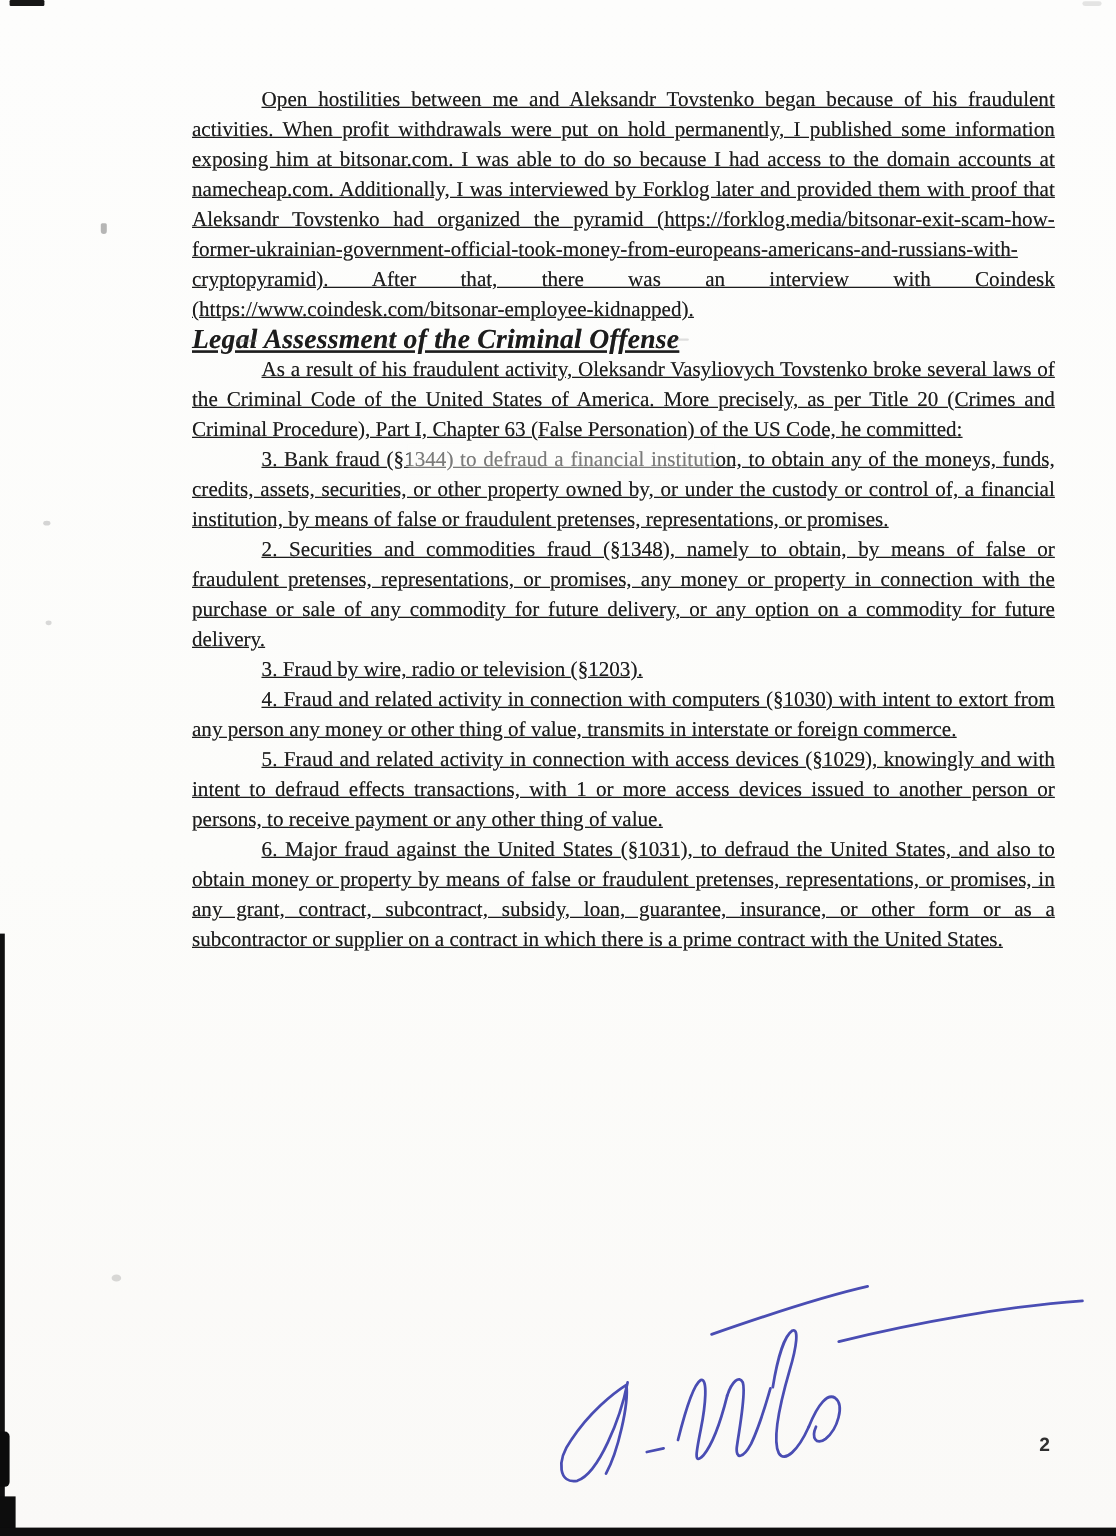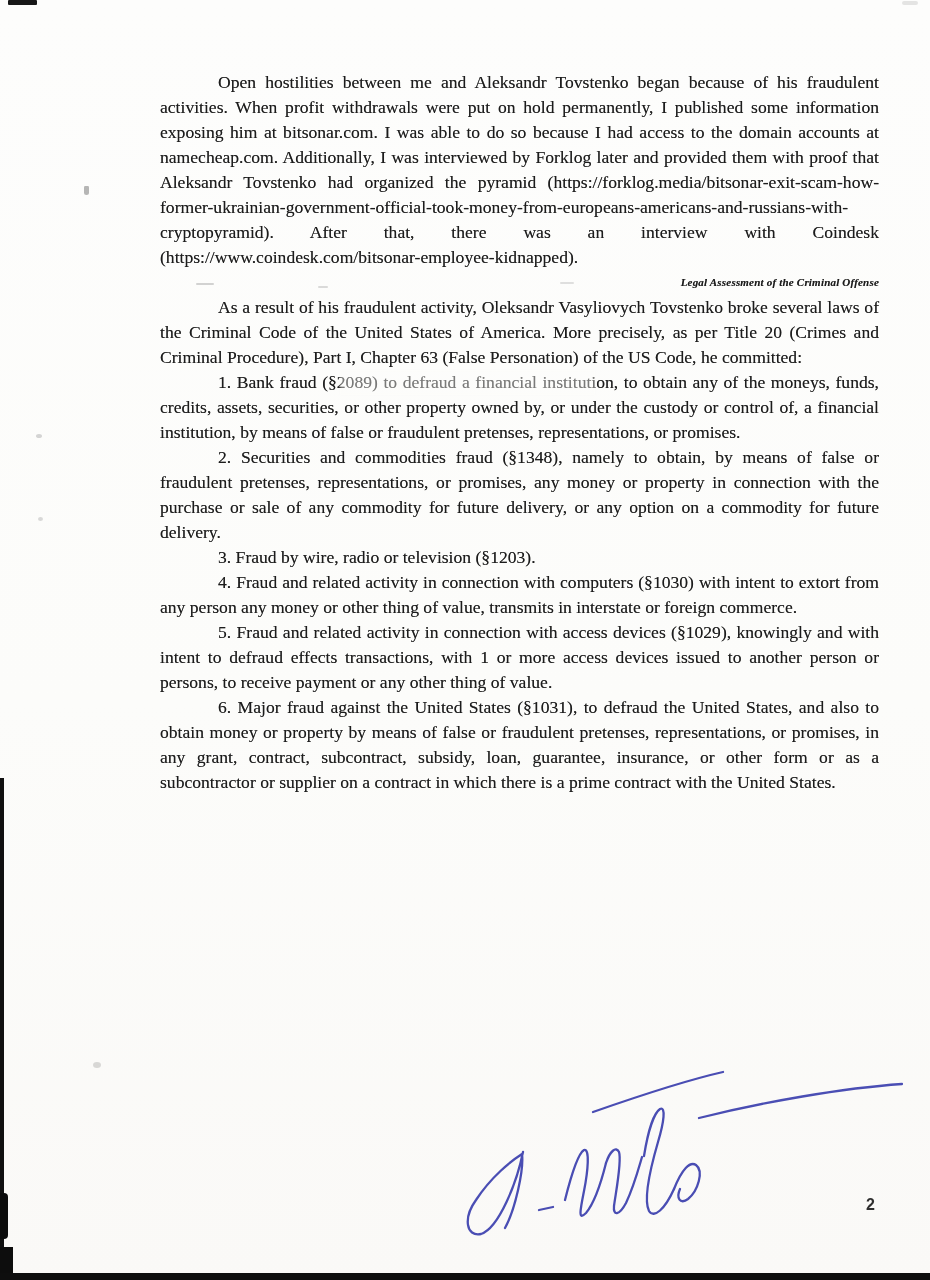--- a/index.html
+++ b/index.html
@@ -16,31 +16,32 @@
   }
   .content {
     position: absolute;
     left: 160px; top: 70px; width: 719px;
     color: #1c1c1c;
     font-size: 17.6px;
     line-height: 25px;
     text-align: justify;
     overflow-wrap: break-word;
     text-shadow: 0 0 0.5px rgba(25,25,25,0.55);
+    text-decoration: underline;
   }
   .content p { margin: 0; }
   .indent { text-indent: 58px; }
   .sp-large { margin-top: 88px; }
   .heading {
     margin: 4px 0 0 58px;
-    font-size: 11px;
+    font-size: 23px;
     font-weight: 700;
     font-style: italic;
     line-height: 25px;
-    text-align: right;
+    text-align: left;
     letter-spacing: 0.2px;
   }
   .after-heading { margin-top: 22px; }
   .page-number {
     position: absolute;
     left: 866px; top: 1196px;
     font-family: "Liberation Sans", "DejaVu Sans", sans-serif;
     font-weight: 700;
     font-size: 16px;
     color: #2f2f2f;
@@ -79,21 +80,21 @@
 <div class="page">
 
   <div class="content">
     <p class="indent">Open hostilities between me and Aleksandr Tovstenko began because of his fraudulent activities. When profit withdrawals were put on hold permanently, I published some information exposing him at bitsonar.com. I was able to do so because I had access to the domain accounts at namecheap.com. Additionally, I was interviewed by Forklog later and provided them with proof that Aleksandr Tovstenko had organized the pyramid (https://forklog.media/bitsonar-exit-scam-how-former-ukrainian-government-official-took-money-from-europeans-americans-and-russians-with-cryptopyramid). After that, there was an interview with Coindesk (https://www.coindesk.com/bitsonar-employee-kidnapped).</p>
 
 
     <p class="heading">Legal Assessment of the Criminal Offense</p>
 
     <p class="indent after-heading">As a result of his fraudulent activity, Oleksandr Vasyliovych Tovstenko broke several laws of the Criminal Code of the United States of America. More precisely, as per Title 20 (Crimes and Criminal Procedure), Part I, Chapter 63 (False Personation) of the US Code, he committed:</p>
 
-    <p class="indent">1. Bank fraud (§2089) to defraud a financial institution, to obtain any of the moneys, funds, credits, assets, securities, or other property owned by, or under the custody or control of, a financial institution, by means of false or fraudulent pretenses, representations, or promises.</p>
+    <p class="indent">3. Bank fraud (§1344) to defraud a financial institution, to obtain any of the moneys, funds, credits, assets, securities, or other property owned by, or under the custody or control of, a financial institution, by means of false or fraudulent pretenses, representations, or promises.</p>
 
     <p class="indent">2. Securities and commodities fraud (§1348), namely to obtain, by means of false or fraudulent pretenses, representations, or promises, any money or property in connection with the purchase or sale of any commodity for future delivery, or any option on a commodity for future delivery.</p>
 
     <p class="indent">3. Fraud by wire, radio or television (§1203).</p>
 
     <p class="indent">4. Fraud and related activity in connection with computers (§1030) with intent to extort from any person any money or other thing of value, transmits in interstate or foreign commerce.</p>
 
     <p class="indent">5. Fraud and related activity in connection with access devices (§1029), knowingly and with intent to defraud effects transactions, with 1 or more access devices issued to another person or persons, to receive payment or any other thing of value.</p>
 
     <p class="indent">6. Major fraud against the United States (§1031), to defraud the United States, and also to obtain money or property by means of false or fraudulent pretenses, representations, or promises, in any grant, contract, subcontract, subsidy, loan, guarantee, insurance, or other form or as a subcontractor or supplier on a contract in which there is a prime contract with the United States.</p>

